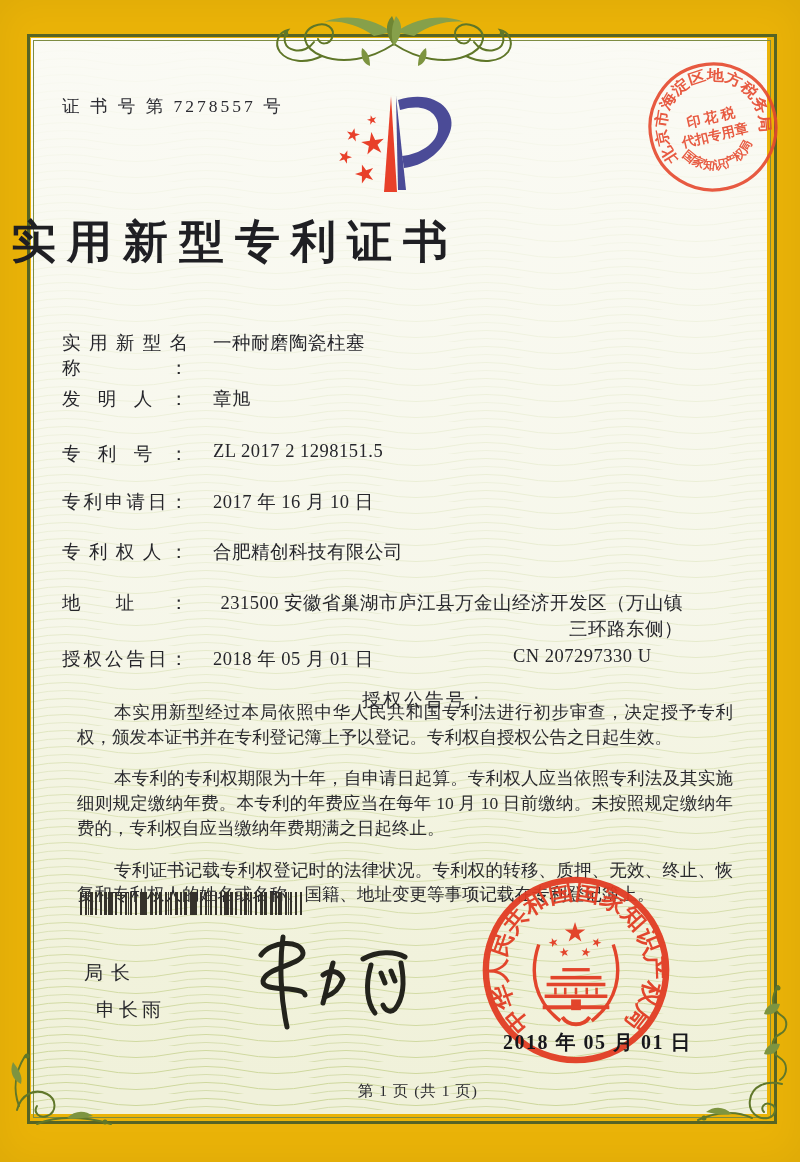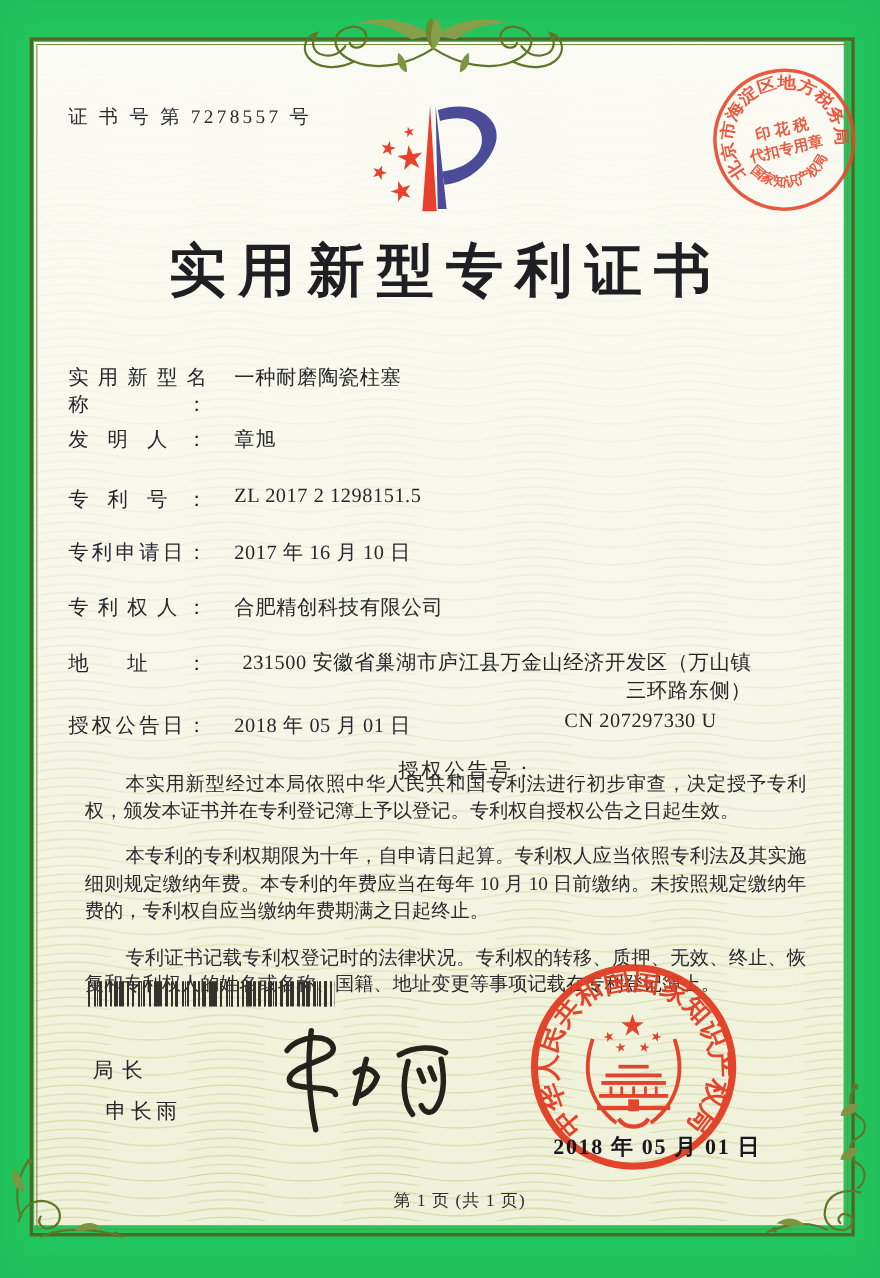--- a/index.html
+++ b/index.html
@@ -1,25 +1,25 @@
 <!DOCTYPE html>
 <html><head>
 <meta charset="utf-8">
 <style>
   html,body{margin:0;padding:0;background:#e7e7e3;}
   body{font-family:"Liberation Serif","DejaVu Serif",serif;}
-  .photo{position:relative;width:800px;height:1162px;margin:0 auto;background:#22c55e;overflow:hidden;box-shadow:inset 0 0 40px rgba(0,0,0,.06);}
+  .photo{position:relative;width:800px;height:1162px;margin:0 auto;background:#eab308;overflow:hidden;box-shadow:inset 0 0 40px rgba(0,0,0,.06);}
   
   .frame{position:absolute;left:27px;top:34px;width:744px;height:1084px;border:3px solid #566425;z-index:1;}
   .frame-inner{position:absolute;left:3px;top:3px;right:3px;bottom:3px;border:1px solid #7e8c42;}
   .bg-layer{position:absolute;left:31px;top:38px;width:736px;height:1076px;z-index:0;}
   
   .abs{position:absolute;z-index:3;color:#26262b;}
   .certno{left:62px;top:94px;font-size:17.5px;letter-spacing:3px;color:#2a2a30;}
-  .title{left:0;top:212px;width:100%;text-align:center;font-size:52px;font-weight:700;letter-spacing:11px;text-indent:11px;color:#1f1f23;}
+  .title{left:0;top:212px;width:100%;font-size:45px;font-weight:700;letter-spacing:11px;text-indent:11px;color:#1f1f23;}
   .row{position:absolute;left:62px;display:flex;align-items:flex-start;font-size:18.5px;z-index:3;color:#26262b;}
   .flabel{flex:none;width:126px;text-align:justify;text-align-last:justify;}
   .fvalue{margin-left:25px;letter-spacing:.5px;text-align:right;}
   .addrv{width:470px;line-height:26px;}
   .pair2 .flabel2{letter-spacing:2.5px;margin-top:41px;}
   .paras{position:absolute;left:60px;top:683px;width:690px;z-index:3;font-size:17.5px;line-height:24.7px;text-align:justify;color:#2a2a2e;}
   .paras p{margin:17px;text-indent:37px;}
   .barcode{position:absolute;left:80px;top:892px;width:224px;height:23px;z-index:3;
     background:
       repeating-linear-gradient(90deg,#35322b 0 2px,rgba(0,0,0,0) 2px 5px),

